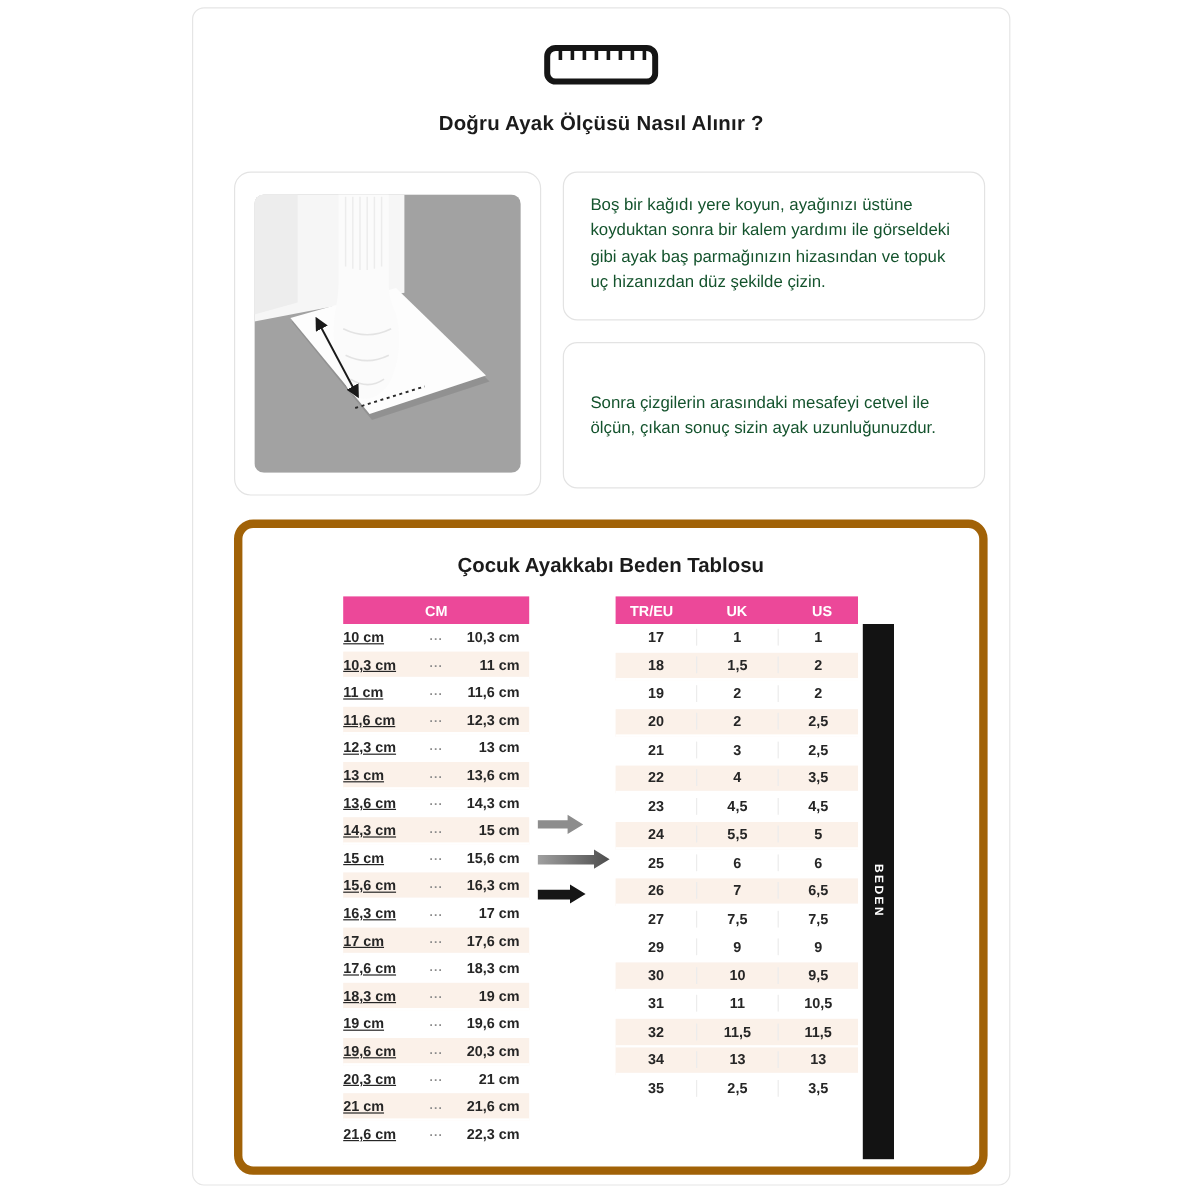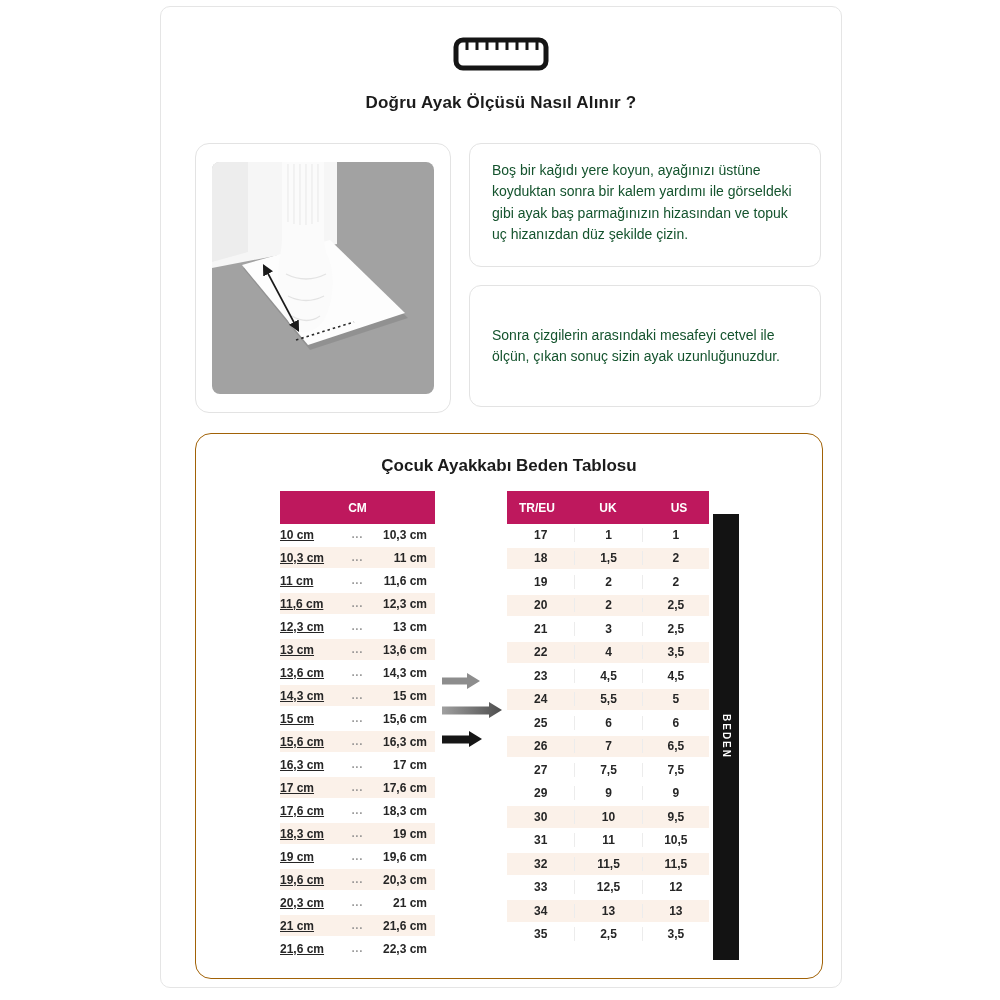--- a/index.html
+++ b/index.html
@@ -9,28 +9,28 @@
   .ruler-wrap{position:absolute;left:50%;top:30px;transform:translateX(-50%);}
   .page-title{position:absolute;top:86px;left:0;width:100%;text-align:center;
     font-size:17px;font-weight:bold;color:#1b1b1b;letter-spacing:.2px;}
   .photo-card{position:absolute;left:34px;top:136px;width:256px;height:270px;border:1px solid #e3e3e3;
     border-radius:14px;box-sizing:border-box;display:flex;align-items:center;justify-content:center;overflow:hidden;}
   .photo-card svg{border-radius:8px;display:block;}
   .tbox{position:absolute;left:308px;width:352px;border:1px solid #e3e3e3;border-radius:12px;
     box-sizing:border-box;padding:16px 22px;font-size:14px;line-height:1.52;color:#14532d;}
   .tbox1{top:136px;height:124px;}
   .tbox2{top:278px;height:122px;display:flex;align-items:center;}
-  .chart-card{position:absolute;left:34px;top:426px;width:628px;height:546px;border:1px solid #a16207;
+  .chart-card{position:absolute;left:34px;top:426px;width:628px;height:546px;border:7px solid #a16207;
     border-radius:16px;box-sizing:border-box;}
   .chart-title{position:absolute;top:22px;left:0;width:100%;text-align:center;
     font-size:17px;font-weight:bold;color:#1b1b1b;}
   .table{position:absolute;top:57px;}
   .cm-table{left:84px;width:155px;}
   .size-table{left:311px;width:202px;}
-  .thead{background:#be185d;color:#fff;height:33px;font-size:12px;font-weight:bold;
+  .thead{background:#ec4899;color:#fff;height:23px;font-size:12px;font-weight:bold;
     display:grid;align-items:center;text-align:center;}
   .size-table .thead{grid-template-columns:1fr 1fr 1fr;gap:11px;}
   .trow{display:grid;align-items:center;height:23px;font-size:12px;font-weight:bold;color:#262626;
     background:#fff;box-sizing:border-box;border-bottom:2px solid #fff;}
   .cm-table .trow{grid-template-columns:1fr 20px 1fr;}
   .size-table .trow{height:23.5px;grid-template-columns:1fr 1fr 1fr;text-align:center;}
   .trow.alt{background:#fbf1e9;}
   .cell{display:block;}
   .cl{text-align:left;text-decoration:underline;}
   .cd{text-align:center;color:#8a8a8a;font-size:10px;font-weight:bold;letter-spacing:1px;}
@@ -296,25 +296,20 @@
           <div class="trow">
             <span class="cell cc">31</span>
             <span class="cell cc sep">11</span>
             <span class="cell cc sep">10,5</span>
           </div>
           <div class="trow alt">
             <span class="cell cc">32</span>
             <span class="cell cc sep">11,5</span>
             <span class="cell cc sep">11,5</span>
           </div>
-          <div class="trow">
-            <span class="cell cc">33</span>
-            <span class="cell cc sep">12,5</span>
-            <span class="cell cc sep">12</span>
-          </div>
           <div class="trow alt">
             <span class="cell cc">34</span>
             <span class="cell cc sep">13</span>
             <span class="cell cc sep">13</span>
           </div>
           <div class="trow">
             <span class="cell cc">35</span>
             <span class="cell cc sep">2,5</span>
             <span class="cell cc sep">3,5</span>
           </div>

